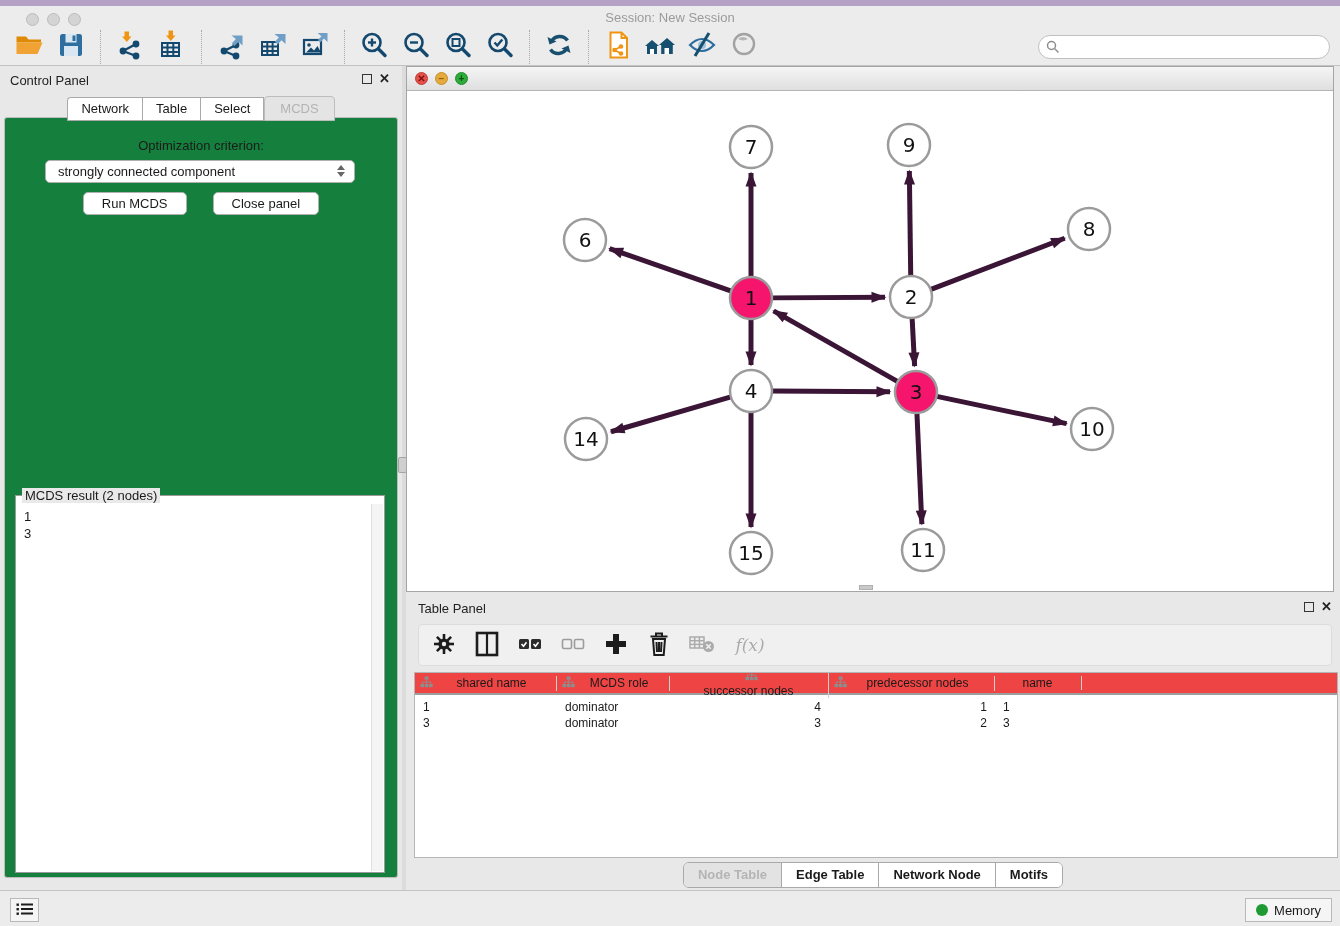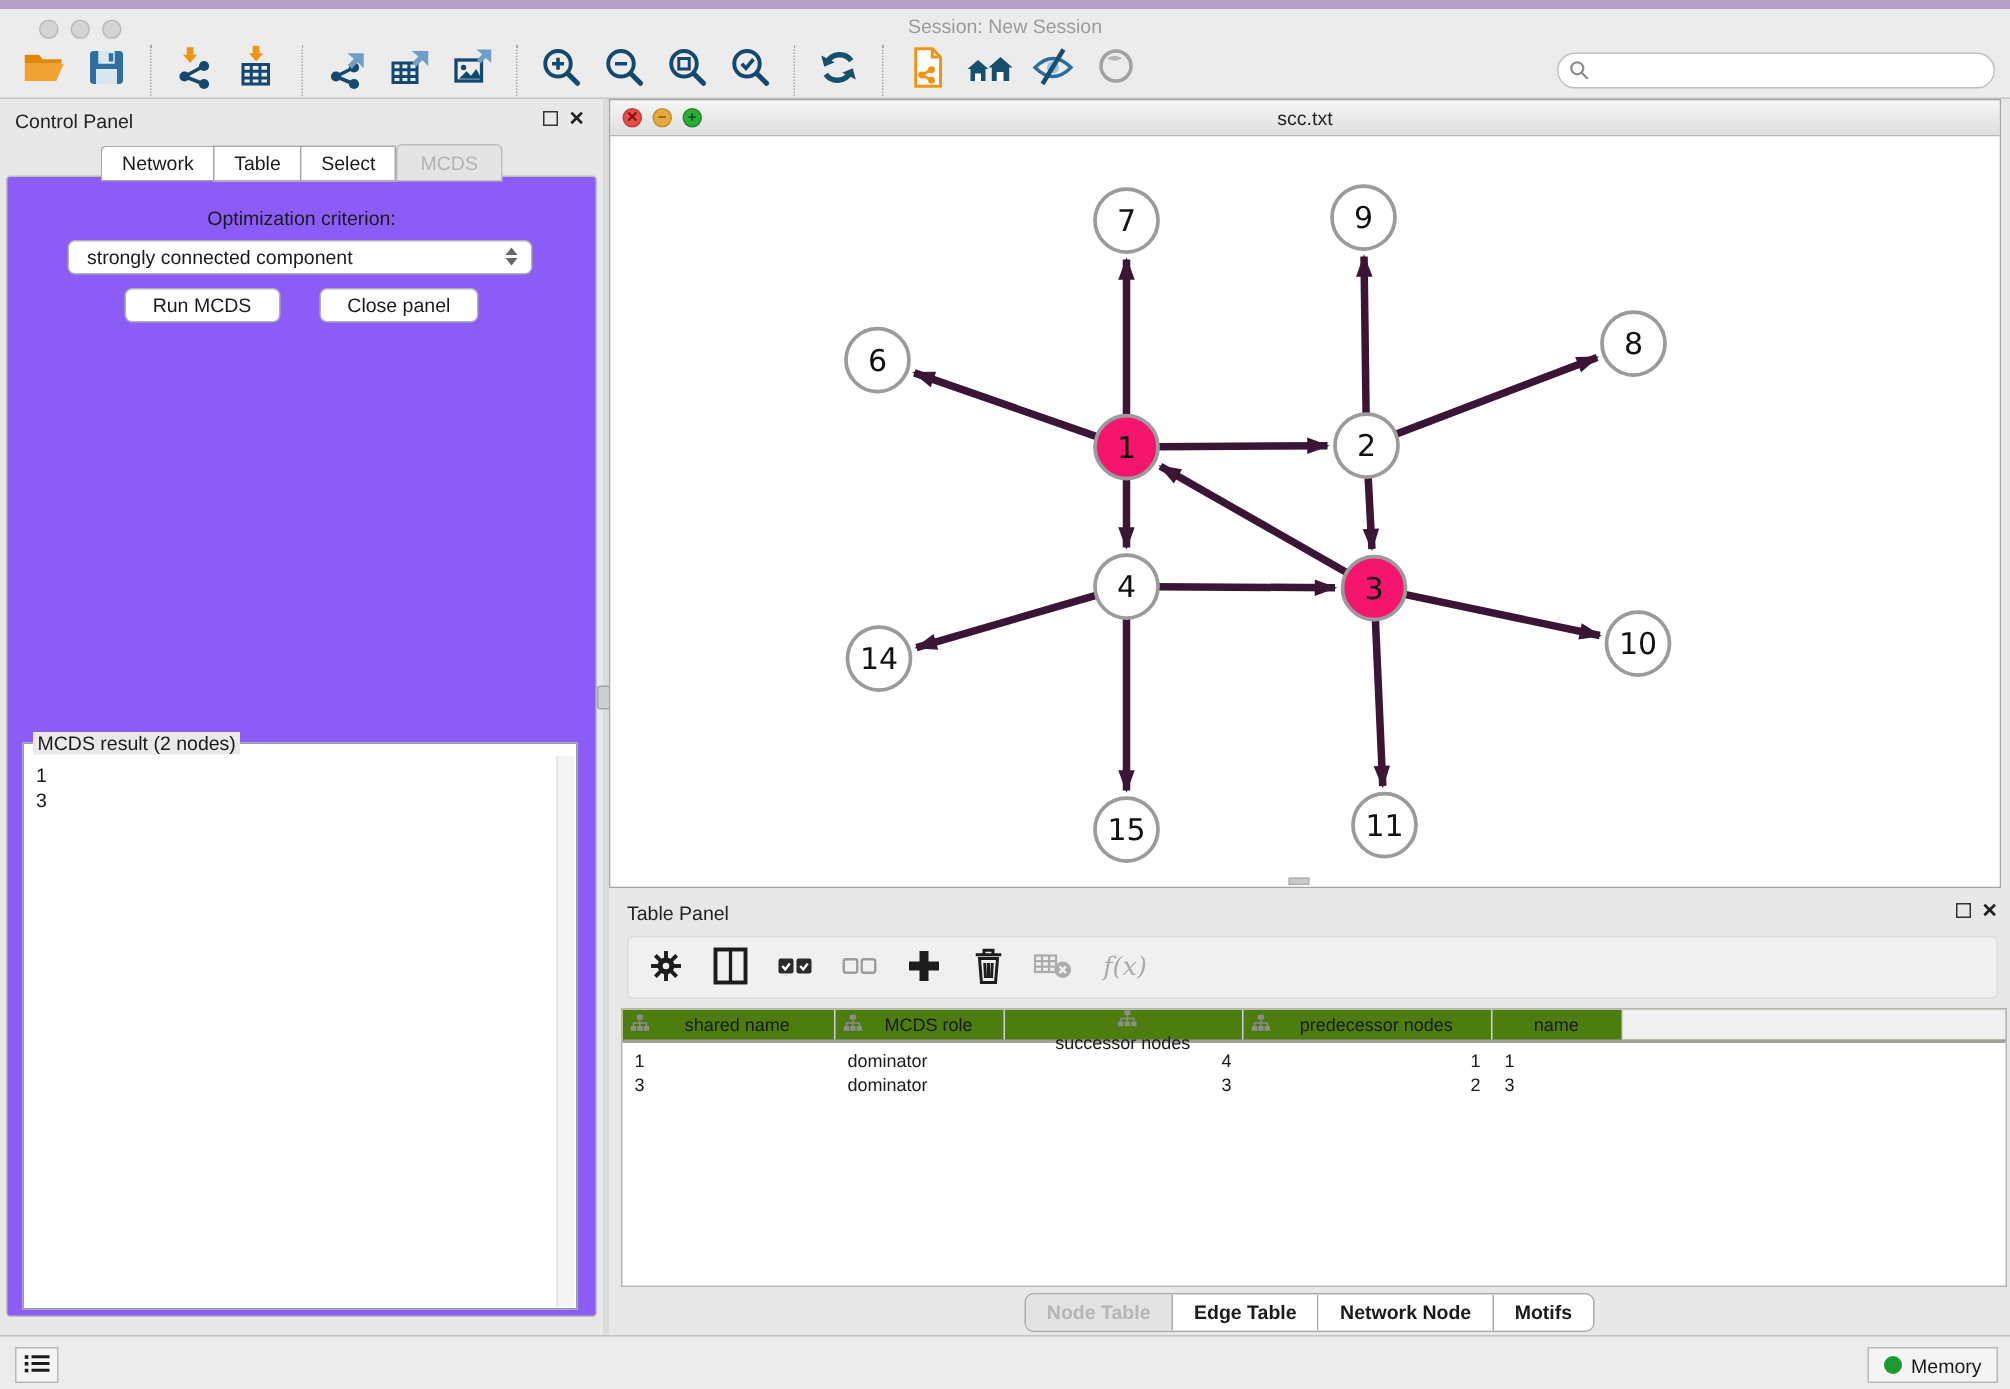--- a/index.html
+++ b/index.html
@@ -24,21 +24,21 @@
   
   .control-panel { position:absolute; left:0; top:66px; width:402px; height:824px; background:#e8e8e8; }
   .panel-head { position:absolute; left:0; top:0; width:100%; height:28px;padding-left:35px; }
   .panel-title { position:absolute; left:10px; top:7px; font-size:13px; color:#222; }
   .float-btn { position:absolute; top:8px; width:10px; height:10px; border:1.5px solid #333; }
   .close-btn { position:absolute; top:5px; font-size:13px; font-weight:bold; color:#222; cursor:default; }
   .cp-tabs { position:absolute; left:0; top:31px; width:100%; display:flex; justify-content:center; z-index:2; }
   .cp-tab { background:#fff; border:1px solid #a9a9a9; border-right:none; padding:3px 13px; font-size:13px; }
   .cp-tab:first-child { border-radius:4px 0 0 0; }
   .cp-tab.active { background:#e4e4e4; color:#b3b3b3; border:1px solid #bdbdbd; border-radius:4px 4px 0 0; padding:4px 15px; margin-top:-1px; }
-  .cp-content { position:absolute; left:4px; top:51px; width:394px; height:761px; border:1px solid #bdbdbd; border-radius:3px; background:#8b5cf6; }
+  .cp-content { position:absolute; left:4px; top:51px; width:394px; height:761px; border:1px solid #bdbdbd; border-radius:3px; background:#15803d; }
   .opt-label { position:absolute; left:0; top:20px; width:100%; text-align:center; font-size:13px; }
   .criterion-select { position:absolute; left:40px; top:42px; width:310px; height:23px; background:#fff; border:1px solid #b0b0b0; border-radius:5px; font-size:13px; display:flex; align-items:center; padding-left:12px; }
   .stepper { position:absolute; right:9px; top:4px; display:flex; flex-direction:column; gap:2px; }
   .stepper .up { width:0;height:0;border-left:4px solid transparent;border-right:4px solid transparent;border-bottom:5px solid #666; }
   .stepper .dn { width:0;height:0;border-left:4px solid transparent;border-right:4px solid transparent;border-top:5px solid #666; }
   .cp-buttons { position:absolute; left:0; top:74px; width:100%; display:flex; justify-content:center; gap:26px; }
   .cp-btn { background:#fff; border:1px solid #b0b0b0; border-radius:5px; height:23px; padding:0 18px; font-size:13px; display:flex; align-items:center; }
   .result-box { position:absolute; left:10px; top:377px; width:370px; height:378px; border:1px solid #9a9a9a; background:#fff; }
   .result-legend { position:absolute; left:6px; top:-8px; background:#e9e9e9; padding:0 3px; font-size:13px; }
   .result-body { position:absolute; left:1px; top:8px; right:13px; bottom:1px; background:#fff; padding:4px 0 0 7px; font-size:13px; line-height:17px; }
@@ -59,21 +59,21 @@
   .net-canvas { position:absolute; left:0; top:24px; width:926px; height:500px; background:#fff; }
   .canvas-grip { position:absolute; left:452px; bottom:1px; width:14px; height:5px; background:#c9c9c9; border:1px solid #b0b0b0; }
   .graph-node-label { font-family:"DejaVu Sans", sans-serif; }
 
   
   .table-panel { position:absolute; left:406px; top:594px; width:934px; height:296px; background:#e8e8e8; }
   .tp-toolbar { position:absolute; left:12px; top:30px; width:914px; height:42px; background:#f0f0f0; border:1px solid #dcdcdc; border-radius:4px; display:flex; align-items:center; padding-left:10px; gap:13px; }
   .tp-icon { width:30px; height:28px; display:flex; align-items:center; justify-content:center; }
   .fx-label { font-family:"DejaVu Serif", serif; font-style:italic; font-size:17px; color:#ababab; }
   .tp-table { position:absolute; left:8px; top:78px; width:924px; height:186px; background:#fff; border:1px solid #b5b5b5; overflow:hidden; }
-  .thead { display:flex; height:22px; border-bottom:2px solid #9e9e9e; background:#4d7c0f; }
+  .thead { display:flex; height:22px; border-bottom:2px solid #9e9e9e; background:#ef4444;align-items:center; }
   .th { display:flex; align-items:center; border-right:1px solid #d0d0d0; font-size:12px; padding-left:5px; }
   .th .th-label { flex:1; text-align:center; padding-right:6px; }
   .th-rest { flex:1; background:#f0f0f0; border-bottom:0; }
   .c0{width:142px;} .c1{width:113px;} .c2{width:159px;flex-direction:column;} .c3{width:166px;} .c4{width:87px;}
   .tr { display:flex; height:16px; font-size:12px; }
   .td { padding:1px 8px 0 8px; }
   .td.num { text-align:right; }
   .tp-tabs { position:absolute; left:0; top:268px; width:100%; display:flex; justify-content:center; }
   .tp-tabgroup { display:flex; border:1px solid #a9a9a9; border-radius:6px; overflow:hidden; background:#fff; }
   .tp-tab { padding:4px 14px 5px; font-size:13px; font-weight:bold; border-right:1px solid #a9a9a9; background:#fff; color:#1a1a1a; }
@@ -306,21 +306,20 @@
   </div>
 </div>
 <div class="v-splitter"></div>
 <div class="splitter-grip"></div>
 
 <div class="net-window">
   <div class="net-titlebar">
     <div class="tl tl-red" style="left:8px">✕</div>
     <div class="tl tl-yellow" style="left:28px">−</div>
     <div class="tl tl-green" style="left:48px">+</div>
-    <div class="net-title">scc.txt</div>
   </div>
   <div class="net-canvas">
     <svg width="926" height="500" viewBox="0 0 926 500">
         <defs>
           <marker id="arrow" markerUnits="userSpaceOnUse" markerWidth="16" markerHeight="12" refX="14" refY="6" orient="auto">
             <path d="M0.5,0.5 L15.5,6 L0.5,11.5 z" fill="#3a1535"></path>
           </marker>
         </defs>
         <line x1="344" y1="187" x2="344" y2="82" stroke="#3a1535" stroke-width="5" marker-end="url(#arrow)"></line>
         <line x1="325.1192891575921" y1="200.40312512735147" x2="202.54492409513023" y2="157.5759373344431" stroke="#3a1535" stroke-width="5" marker-end="url(#arrow)"></line>

